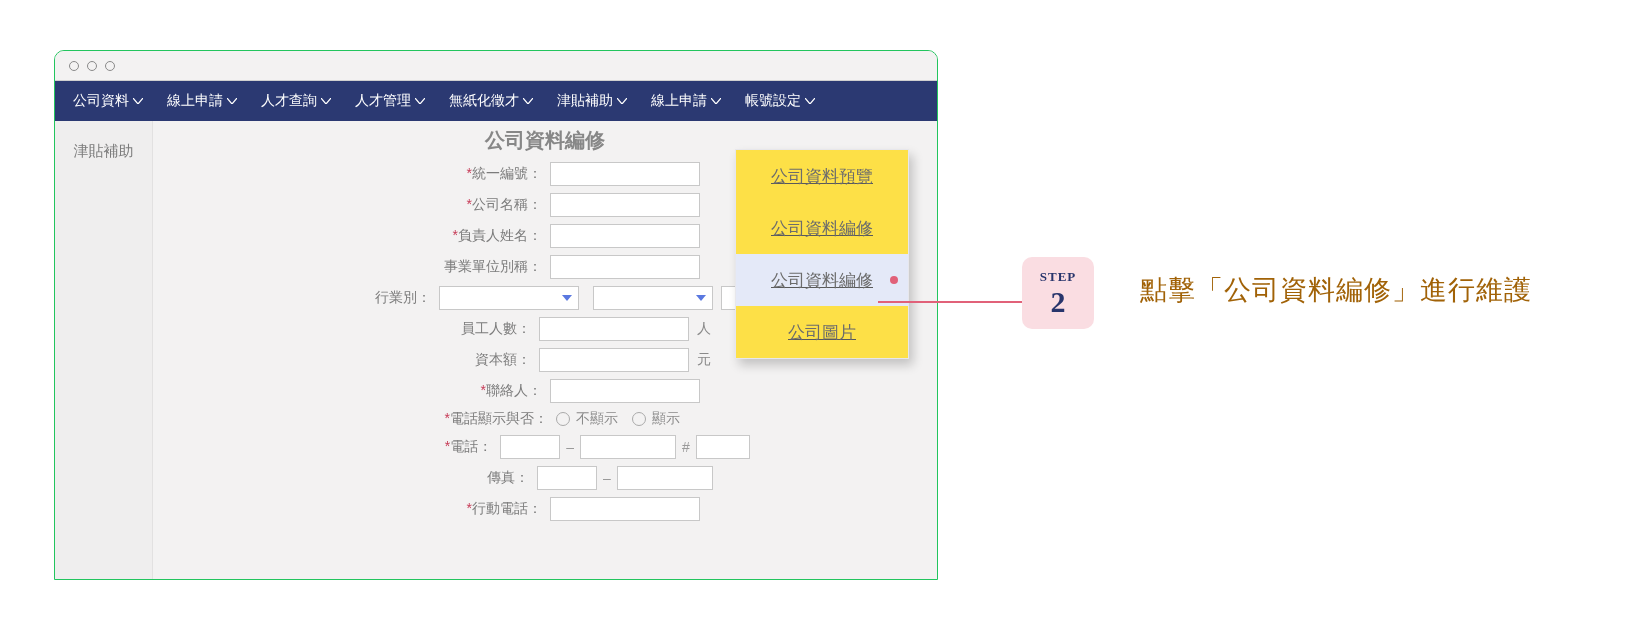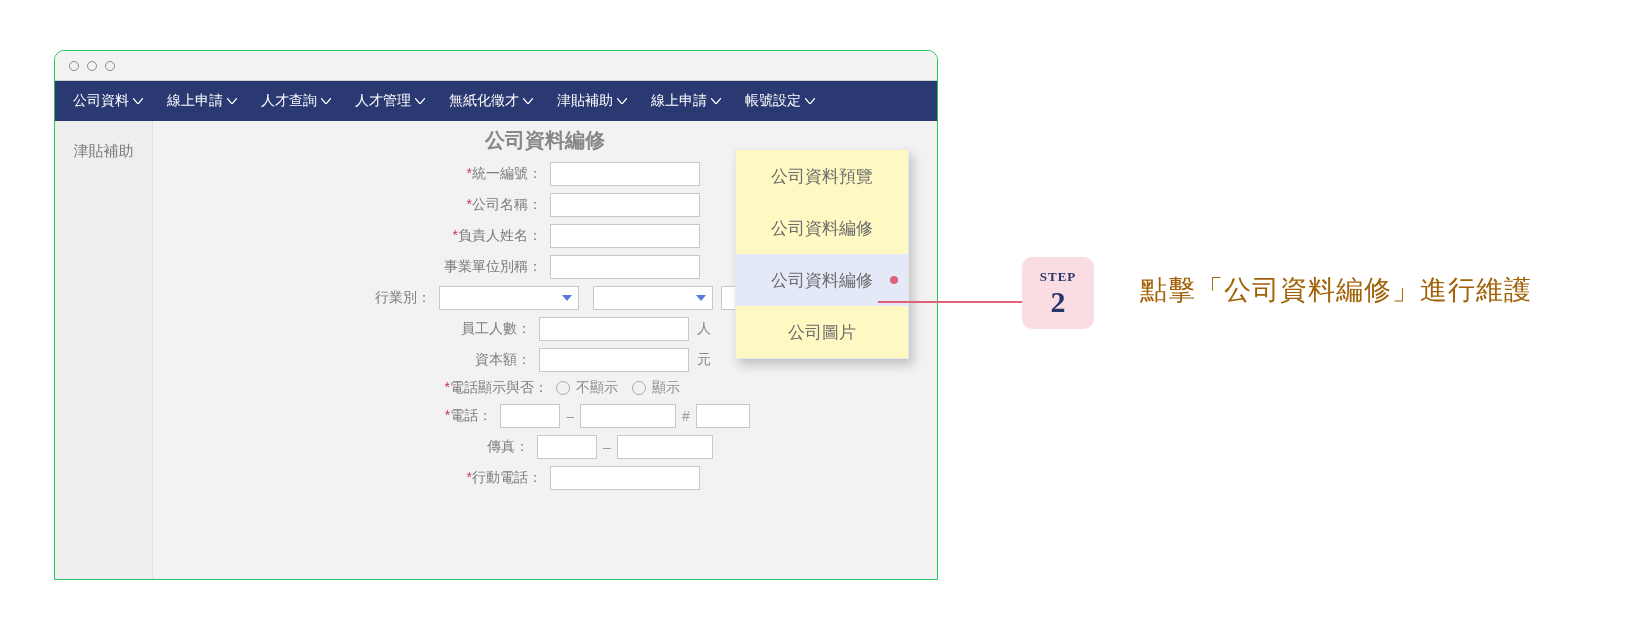--- a/index.html
+++ b/index.html
@@ -145,23 +145,24 @@
     width:14px; height:14px; border:1px solid #aaa; border-radius:50%;
   }
   .dash { margin: 0 6px; color:#9a9a9a; }
 
   
   .dropdown {
     position:absolute;
     left: 582px;
     top: 28px;
     width: 174px;
-    background:#fef9c3;
+    background:#fde047;
     border:1px solid #e7e7ec;
     box-shadow: 4px 6px 10px rgba(0,0,0,.20);
+    text-decoration: underline;
   }
   .dd-item {
     height: 52px;
     display:flex; align-items:center; justify-content:center;
     font-size: 17px;
     color:#6c6c6c;
     cursor:pointer;
     position:relative;
   }
   .dd-item.active { background: #e4e9f8; color:#6c6c6c; }
@@ -329,20 +330,24 @@
         </div>
         <div class="form-row">
           <div class="form-label"><span>員工人數：</span></div>
           <input class="text-input w-std" style="">
           <span class="unit">人</span>
         </div>
         <div class="form-row">
           <div class="form-label"><span>資本額：</span></div>
           <input class="text-input w-std" style="">
           <span class="unit">元</span>
+        </div>
+        <div class="form-row">
+          <div class="form-label"><span class="req">*</span><span>聯絡人：</span></div>
+          <input class="text-input w-std" style="">
         </div>
         <div class="form-row">
           <div class="form-label"><span class="req">*</span><span>電話顯示與否：</span></div>
           <label class="radio">
               <span class="radio-circle"></span>
               <span>不顯示</span>
             </label>
           <label class="radio">
               <span class="radio-circle"></span>
               <span>顯示</span>

